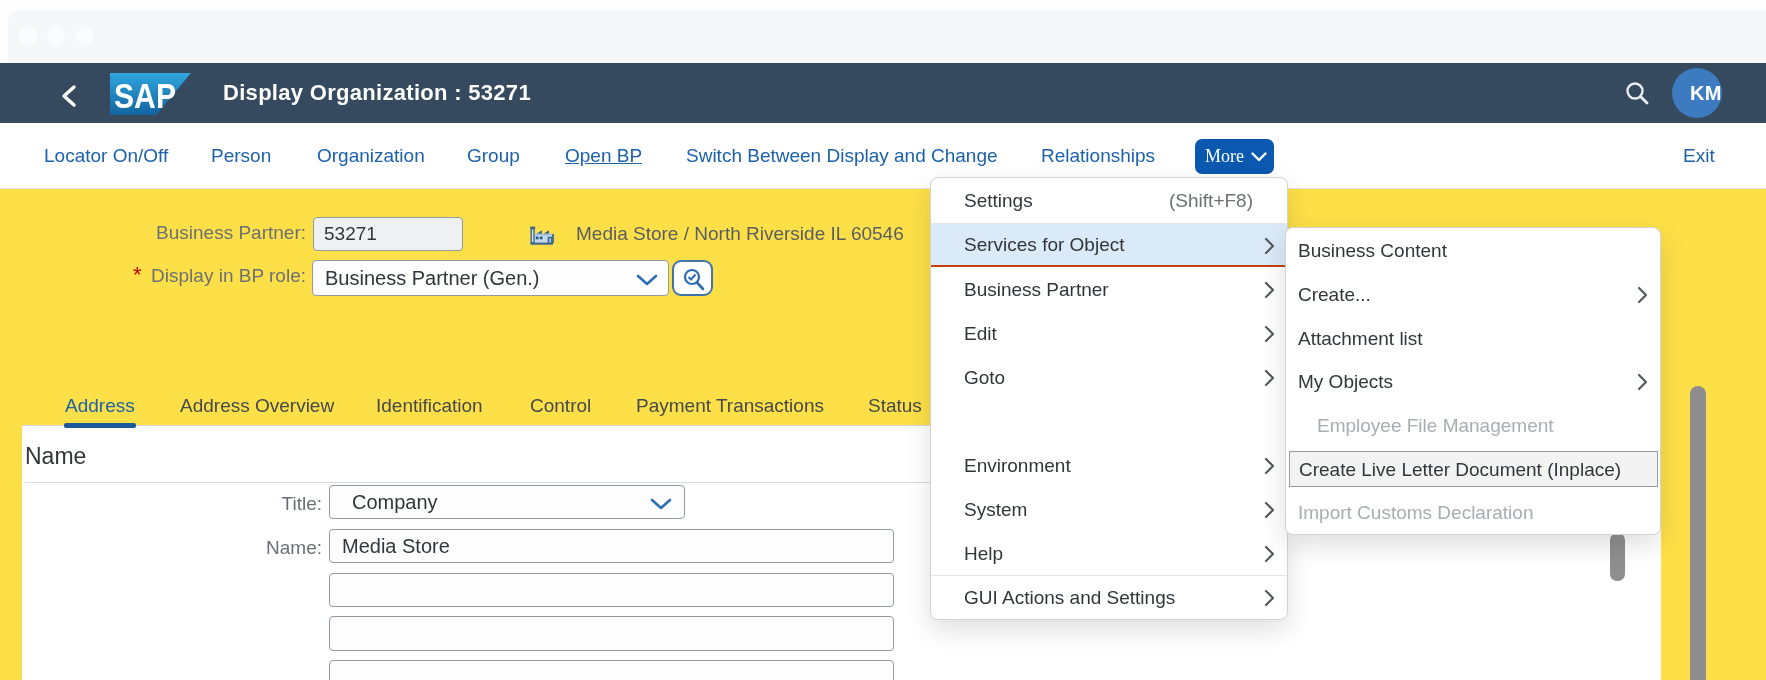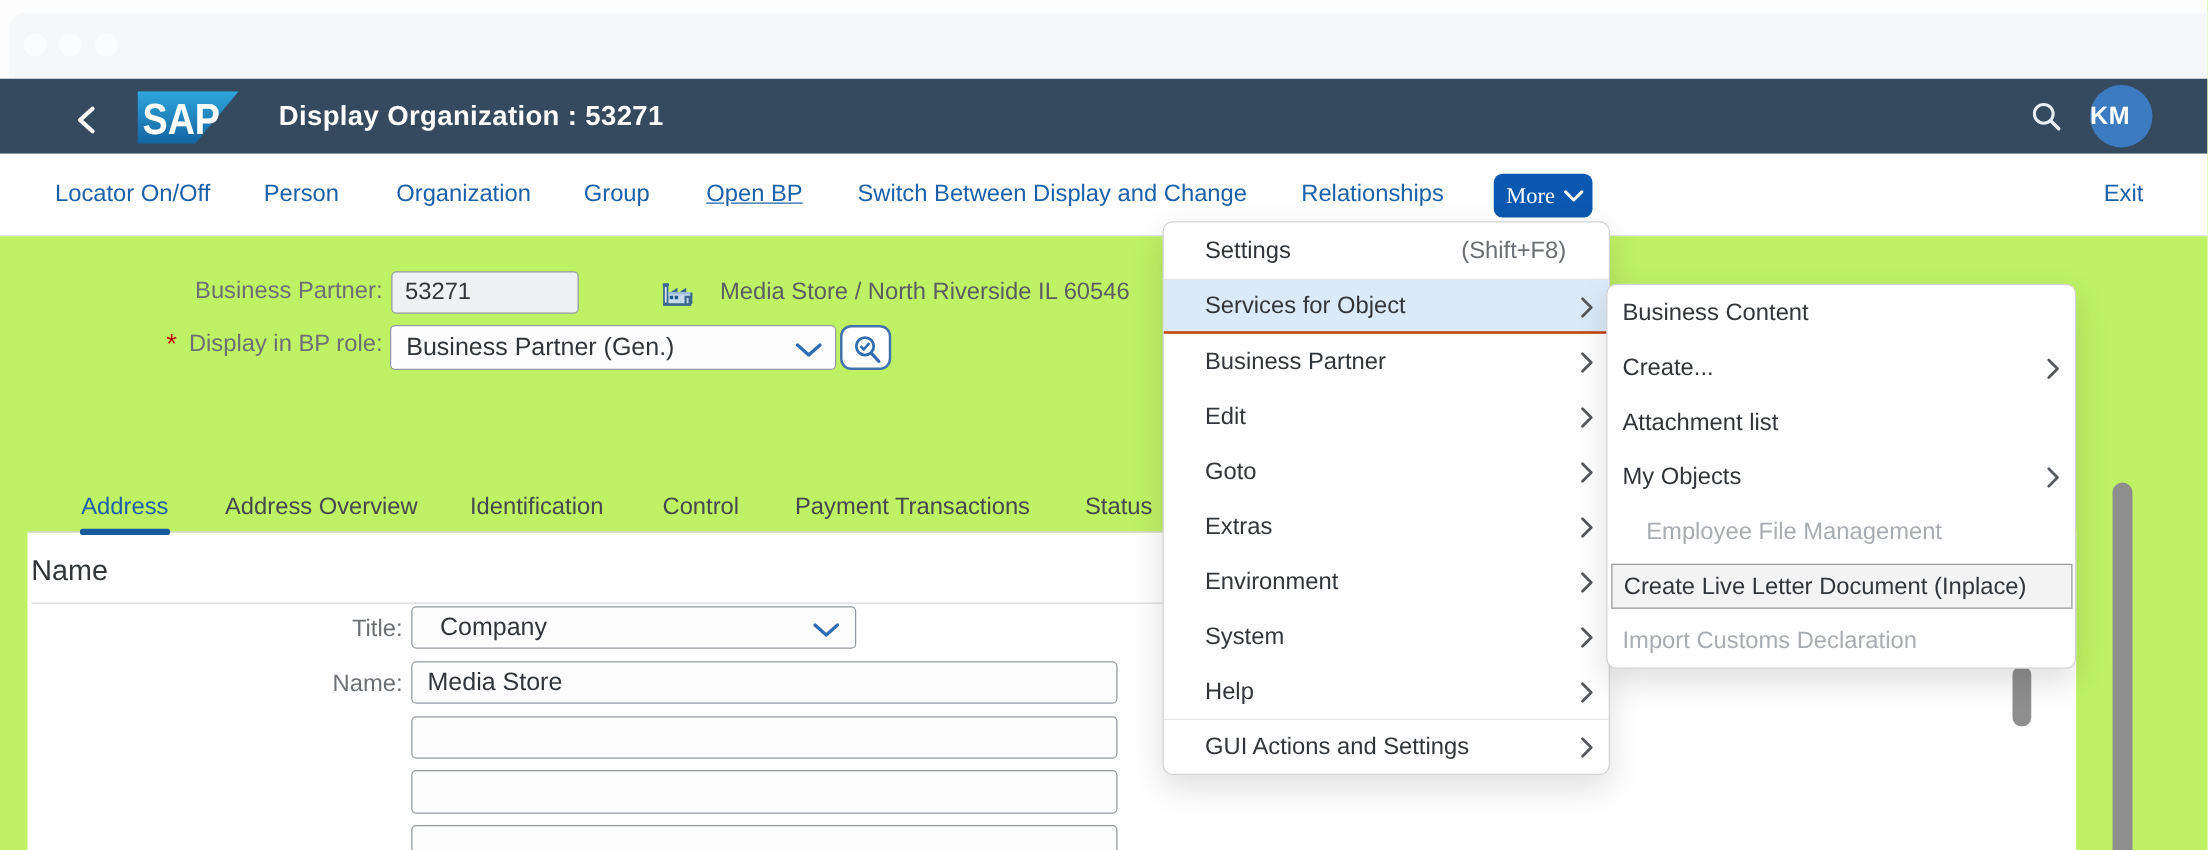--- a/index.html
+++ b/index.html
@@ -8,30 +8,30 @@
   .abs { position:absolute; }
 
   
   #topstrip { left:0; top:0; width:1766px; height:63px; background:#fdfdfe; }
   #toppanel { left:8px; top:10px; width:1758px; height:53px; background:#f6f7f9; border-radius:12px 0 0 0; }
   .windot { width:18px; height:18px; border-radius:50%; background:#fbfcfd; position:absolute; top:27px; }
 
   
   #shellbar { left:0; top:63px; width:1766px; height:60px; background:#354a5f; }
   #title { left:223px; top:0; height:60px; line-height:60px; color:#fff; font-size:22px; font-weight:bold; letter-spacing:0.3px; }
-  #avatar { left:1672px; top:5px; width:50px; height:50px; border-radius:50%; background:#3c7bc0; color:#fff; font-size:20px; font-weight:bold; text-align:left; line-height:50px; letter-spacing:0.5px; }
+  #avatar { left:1672px; top:5px; width:50px; height:50px; border-radius:50%; background:#3c7bc0; color:#fff; font-size:20px; font-weight:bold; text-align:right; line-height:50px; letter-spacing:0.5px; }
 
   
   #menubar { left:0; top:123px; width:1766px; height:66px; background:#ffffff; border-bottom:1px solid #e3e4e6; }
   .mitem { position:absolute; top:0; height:65px; line-height:65px; color:#1c61aa; font-size:19px; }
   #morebtn { left:1195px; top:16px; width:79px; height:35px; background:#0b58b0; border-radius:7px; color:#fff; font-size:18px;font-family:Liberation Serif, serif; }
   #morebtn span { position:absolute; left:10px; top:0; line-height:34px; }
 
   
-  #content { left:0; top:189px; width:1766px; height:491px; background:#bef264; }
+  #content { left:0; top:189px; width:1766px; height:491px; background:#fde047; }
   #card { left:22px; top:237px; width:1639px; height:254px; background:#ffffff; }
 
   .lab { position:absolute; color:#6c7075; font-size:19px; }
   .val { color:#32363a; font-size:19px; }
   .inp { position:absolute; border:1px solid #939aa1; border-radius:4px; background:#fdfdfe; font-size:19px; color:#32363a; }
 
   
   .tab { position:absolute; top:206px; font-size:19px; color:#45484c; }
   #tabline { left:22px; top:236px; width:1639px; height:1px; background:#d6d8da; }
   #tabsel { left:64px; top:234px; width:72px; height:5px; background:#19599c; border-radius:2px; }
@@ -181,26 +181,20 @@
     <svg class="chev chevsvg" viewBox="0 0 16 44">
         <polyline points="4,15 11,22 4,29" fill="none" stroke="#55585c" stroke-width="2.2" stroke-linecap="round" stroke-linejoin="round"></polyline>
       </svg>
     </div>
   <div class="mrow" style="top:178px;">
       <span class="txt">Goto</span>
     <svg class="chev chevsvg" viewBox="0 0 16 44">
         <polyline points="4,15 11,22 4,29" fill="none" stroke="#55585c" stroke-width="2.2" stroke-linecap="round" stroke-linejoin="round"></polyline>
       </svg>
     </div>
-  <div class="mrow" style="top:222px;">
-      <span class="txt">Extras</span>
-    <svg class="chev chevsvg" viewBox="0 0 16 44">
-        <polyline points="4,15 11,22 4,29" fill="none" stroke="#55585c" stroke-width="2.2" stroke-linecap="round" stroke-linejoin="round"></polyline>
-      </svg>
-    </div>
   <div class="mrow" style="top:266px;">
       <span class="txt">Environment</span>
     <svg class="chev chevsvg" viewBox="0 0 16 44">
         <polyline points="4,15 11,22 4,29" fill="none" stroke="#55585c" stroke-width="2.2" stroke-linecap="round" stroke-linejoin="round"></polyline>
       </svg>
     </div>
   <div class="mrow" style="top:310px;">
       <span class="txt">System</span>
     <svg class="chev chevsvg" viewBox="0 0 16 44">
         <polyline points="4,15 11,22 4,29" fill="none" stroke="#55585c" stroke-width="2.2" stroke-linecap="round" stroke-linejoin="round"></polyline>

